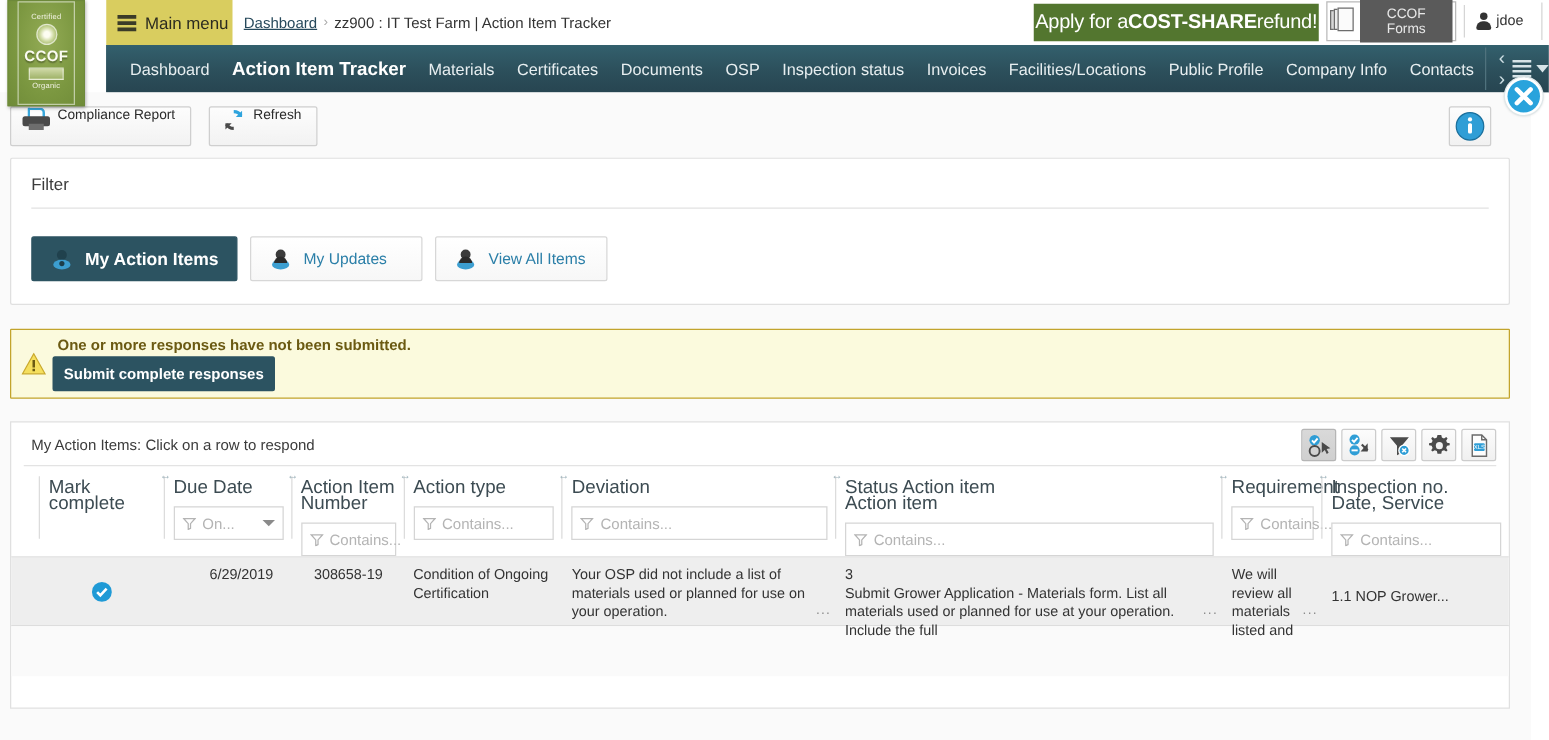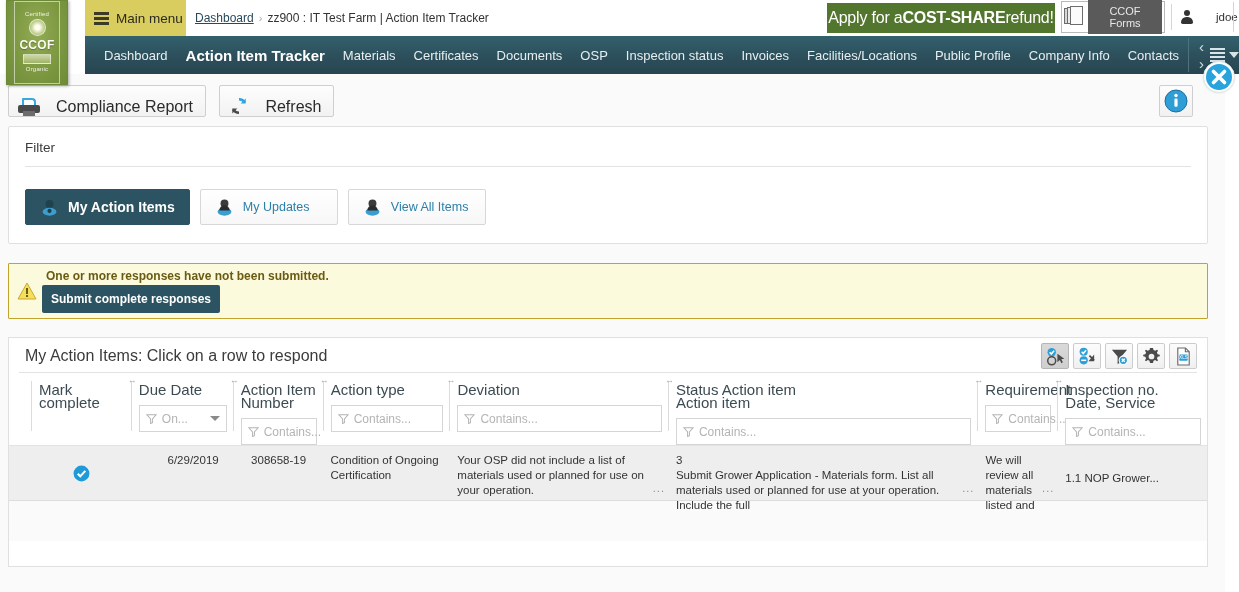--- a/index.html
+++ b/index.html
@@ -72,21 +72,21 @@
   }
   .forms-icon { width: 22px; height: 22px; position: relative; flex: none; }
   .forms-icon i { position:absolute; border:1px solid #6d6d6d; background:#fff; }
   .forms-icon i:nth-child(1){ left:0; top:2px; width:11px; height:16px; background:#d7d7d7;}
   .forms-icon i:nth-child(2){ left:3px; top:1px; width:11px; height:17px; background:#ececec;}
   .forms-icon i:nth-child(3){ left:6px; top:0px; width:13px; height:19px; background:#fbfbfb;}
   .forms-label { background:#5a5a5a; color:#e8e8e8; font-size:11px; padding: 5px 5px;
     flex: 1; text-align:center; }
   .user-box {
     position: absolute; left: 1086px; top: 4px; height: 26px;
-    display:flex; align-items:center; gap: 23px; cursor: pointer;
+    display:flex; align-items:center; gap: 4px; cursor: pointer;
     border-left: 1px solid #d5d5d5; padding-left: 9px;
   }
   .user-ico { width:12px; height:14px; position:relative; }
   .user-ico::before{content:"";position:absolute;left:3px;top:0;width:6px;height:6px;border-radius:50%;background:#333;}
   .user-ico::after{content:"";position:absolute;left:0;top:7px;width:12px;height:7px;border-radius:6px 6px 2px 2px;background:#333;}
   .user-name { font-size: 11.5px; color: #333; }
   .ecert {
     position: absolute; left: 1148px; top: 2px; height: 30px;
     display:flex; align-items:center; font-size: 24px; font-weight: bold;
     letter-spacing: -.5px; border-left: 1px solid #d5d5d5; padding-left: 10px;
@@ -123,24 +123,24 @@
   }
   .close-badge svg { display:block; }
 
   
   .body-wrap { position: absolute; left: 0; top: 74px; width: 1225px; height: 518px;
     background: #fafafa; }
   .right-gutter { position:absolute; right:0; top:74px; width:14px; height:518px; background:#ffffff; }
 
   .toolbar { position: relative; height: 52px; padding: 11px 0 0 8px; background:#fafafa; }
   .tb-btn {
-    display: inline-flex; align-items: flex-end; gap: 16px;
+    display: inline-flex; align-items: flex-start; gap: 6px;
     height: 32px; padding: 0 12px 0 9px; margin-right: 9px;
     background: linear-gradient(#fdfdfd,#f2f2f2); border: 1px solid #cfcfcf;
-    border-radius: 2px; font-size: 16px; color: #2a2a2a; cursor: pointer; vertical-align: top;
+    border-radius: 2px; font-size: 11px; color: #2a2a2a; cursor: pointer; vertical-align: top;
   }
   .ico-print { width: 22px; height: 18px; position: relative; flex:none; }
   .ico-print .paper { position:absolute; left:4px; top:0; width:14px; height:8px;
     border:2px solid #39a8dd; border-bottom:none; background:#fff; border-radius:1px 4px 0 0;}
   .ico-print .body { position:absolute; left:0; top:7px; width:22px; height:8px; background:#4a4a4a; border-radius:2px;}
   .ico-print .out { position:absolute; left:5px; top:13px; width:12px; height:5px; background:#6d6d6d;}
   .ico-refresh { width:20px; height:20px; flex:none; }
   .info-btn {
     position: absolute; right: 32px; top: 11px; width: 34px; height: 32px;
     background: linear-gradient(#fdfdfd,#f1f1f1); border: 1px solid #cfcfcf; border-radius:2px;
@@ -173,21 +173,21 @@
   .warn-col { display: flex; flex-direction: column; gap: 2px; }
   .warn-text { font-size: 12px; font-weight: bold; color: #6b5a12; margin-left: 4px; }
   .warn-btn {
     background: #2c5361; color: #ffffff; font-size: 12px; font-weight: bold;
     padding: 7px 9px; border: none; border-radius: 2px; cursor: pointer; align-self:flex-start;
   }
 
   
   .grid-panel { margin: 18px 17px 0 8px; background:#fff; border:1px solid #e0e0e0; height: 230px; position: relative; }
   .grid-head { position: relative; height: 34px; padding: 9px 0 0 16px; }
-  .grid-title { font-size: 16px; color: #3b3b3b; }
+  .grid-title { font-size: 12px; color: #3b3b3b; }
   .grid-tools { position: absolute; right: 10px; top: 5px; display: flex; gap: 4px; }
   .gt {
     width: 28px; height: 26px; border: 1px solid #cccccc; border-radius: 2px;
     background: linear-gradient(#fcfcfc,#f0f0f0);
     display:flex; align-items:center; justify-content:center; cursor: pointer;
   }
   .gt.pressed { background: linear-gradient(#d9d9d9,#cfcfcf); border-color:#b5b5b5; }
   .grid-divider { border-top: 1px solid #e3e3e3; margin: 0 10px; }
 
   .cols { display: flex; align-items: stretch; padding-left: 22px; }

